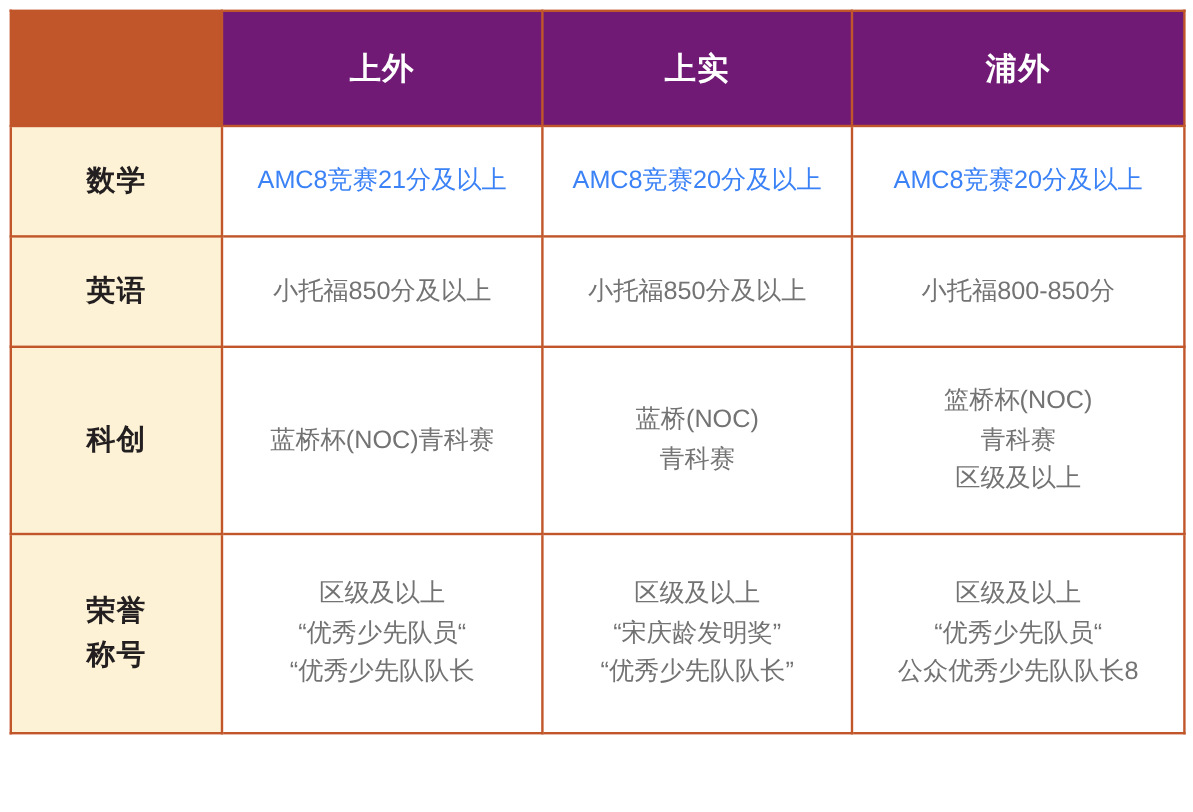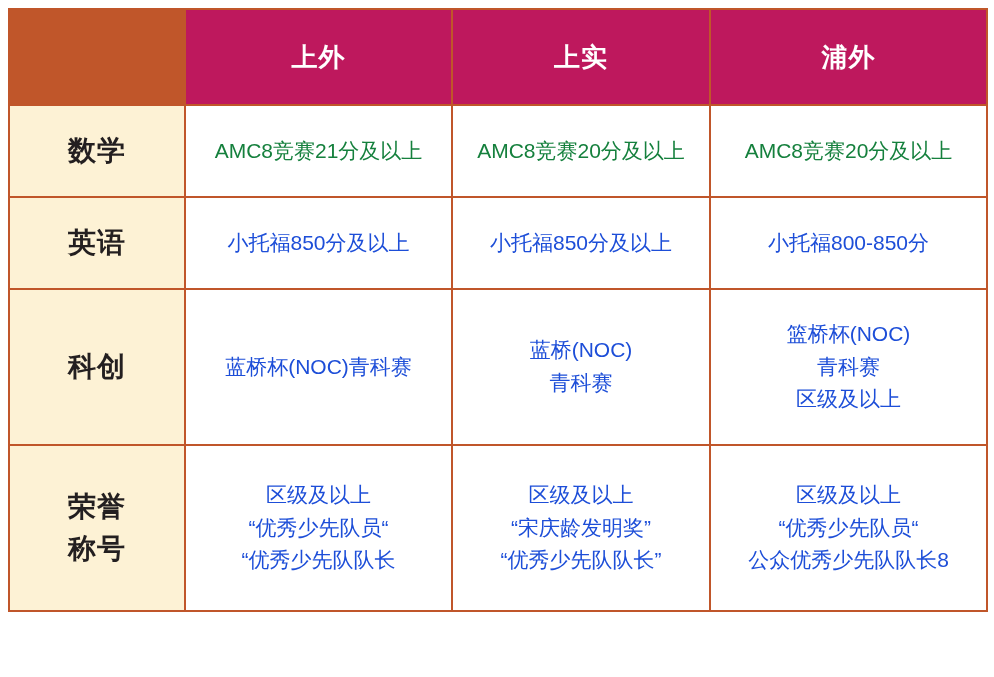--- a/index.html
+++ b/index.html
@@ -32,49 +32,49 @@
   table.req-table col.c3 { width: 277px; }
 
   table.req-table th, table.req-table td {
     border: 2px solid #c0562a;
     text-align: center;
     vertical-align: middle;
     padding: 6px 4px;
   }
   
   thead th {
-    background: #be185d;
+    background: #701a75;
     color: #ffffff;
     font-size: 26px;
     font-weight: bold;
     height: 82px;
     letter-spacing: 1px;
   }
   thead th.corner {
     background: #c0562a;
   }
   
   td.rowlabel {
     background: #fdf2d5;
     color: #231f20;
-    font-size: 28px;
+    font-size: 24px;
     font-weight: bold;
     letter-spacing: 1px;
     line-height: 1.5;
   }
   
   td.cell {
     background: #ffffff;
-    color: #1d4ed8;
+    color: #737373;
     font-size: 21px;
     line-height: 1.55;
     font-weight: normal;
   }
   td.cell.highlight {
-    color: #15803d;
+    color: #3b82f6;
   }
   .line { display: block; white-space: nowrap; }
 
   tr.r-math td { height: 78px; }
   tr.r-english td { height: 78px; }
   tr.r-chinese td { height: 112px; }
   tr.r-sci td { height: 142px; }
   tr.r-honor td { height: 152px; }
 </style>
 </head>

